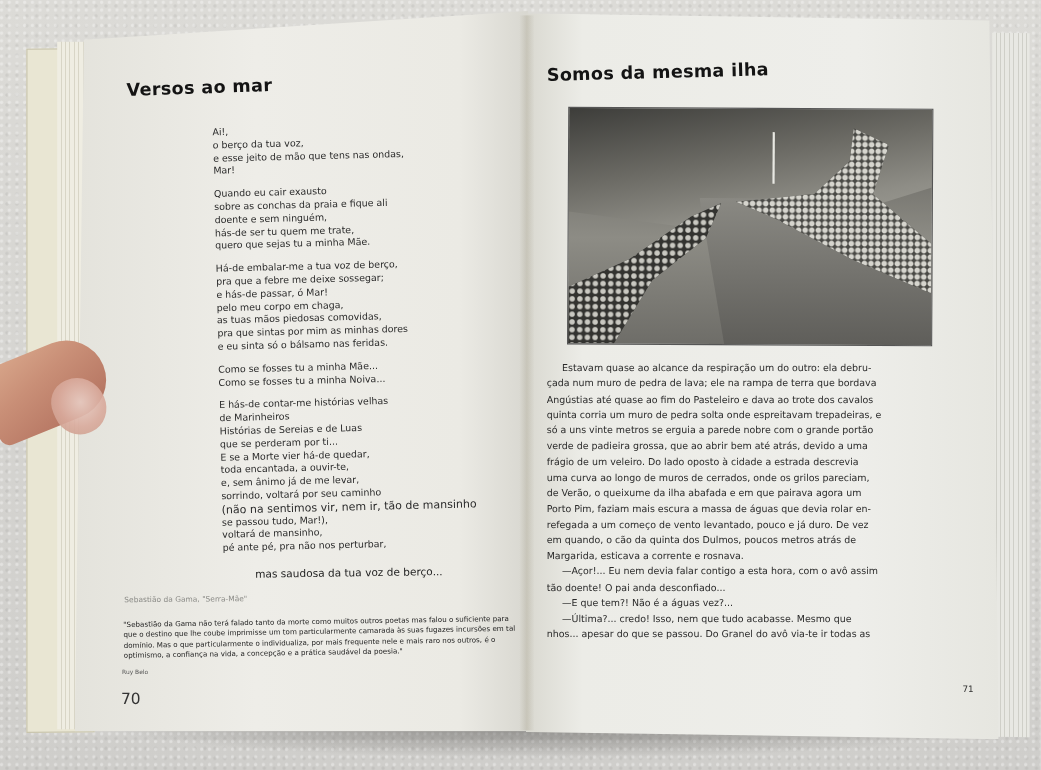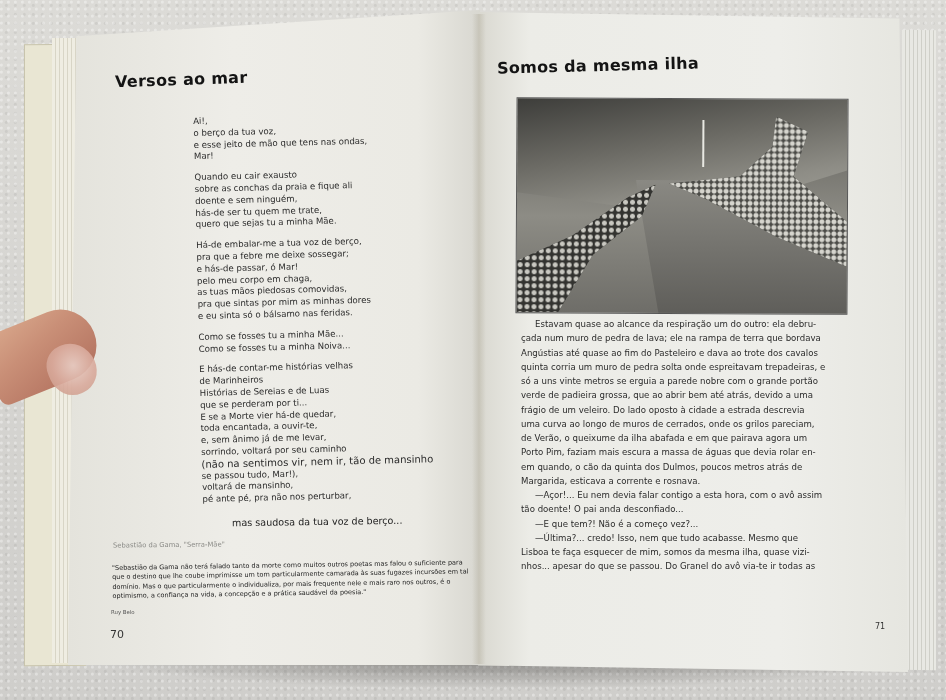--- a/index.html
+++ b/index.html
@@ -39,21 +39,21 @@
         transform:rotate(-1.4deg);transform-origin:0 0;}
   .stanza{margin-bottom:9px;}
   .stanza div{white-space:nowrap;}
   .poem .wide{font-size:10px;}
   .final-line{position:absolute;left:232px;top:516px;font-size:9.6px;color:#222;transform:rotate(-0.8deg);white-space:nowrap;}
   .attribution{position:absolute;left:113px;top:541px;font-size:6.8px;color:#8a8a86;transform:rotate(-0.5deg);white-space:nowrap;}
   .quote{position:absolute;left:112px;top:564px;width:360px;font-size:6.5px;line-height:9.4px;color:#222;
          transform:rotate(-0.9deg);transform-origin:0 0;}
   .quote div{white-space:nowrap;}
   .quote-author{position:absolute;left:111px;top:609px;font-size:5.4px;color:#555;}
-  .pagenum-left{position:absolute;left:110px;top:628px;font-size:11px;color:#333;}
+  .pagenum-left{position:absolute;left:110px;top:628px;font-size:14px;color:#333;}
   .pagenum-right{position:absolute;left:875px;top:622px;font-size:8px;color:#333;}
   
   .photo{position:absolute;left:516px;top:98px;width:330px;height:214px;overflow:hidden;
     border:1px solid #555;transform:rotate(0.3deg);
     background:
       linear-gradient(160deg, rgba(0,0,0,0) 45%, rgba(0,0,0,0) 100%),
       linear-gradient(180deg,#5b5b58 0%,#76756f 30%,#8d8c85 55%,#6e6d68 100%);}
   .photo .hill{position:absolute;left:0;top:0;width:100%;height:55%;
     background:linear-gradient(170deg,#3d3d3a 0%,#6b6a64 40%,#8e8d86 70%,#a4a39b 100%);
     clip-path:polygon(0 0,100% 0,100% 60%,55% 100%,0 80%);}
@@ -61,21 +61,21 @@
     background:radial-gradient(circle,#d6d5ce 0 2px,transparent 3px) 0 0/6px 6px,#4a4a46;
     clip-path:polygon(60% 0,78% 10%,70% 40%,100% 70%,100% 100%,60% 80%,20% 55%,0 45%,40% 40%,58% 20%);}
   .photo .hedge-left{position:absolute;left:0;top:40%;width:42%;height:60%;
     background:radial-gradient(circle,#c9c8c1 0 2px,transparent 3px) 0 0/7px 7px,#333330;
     clip-path:polygon(100% 0,90% 25%,55% 55%,30% 100%,0 100%,0 60%,40% 40%,80% 10%);}
   .photo .road{position:absolute;left:36%;top:38%;width:70%;height:62%;
     background:linear-gradient(180deg,#8a8983,#5f5e5a);
     clip-path:polygon(0 0,30% 0,100% 45%,100% 100%,10% 100%);}
   .photo .post{position:absolute;left:56%;top:10%;width:2px;height:22%;background:#e8e8e2;}
   
-  .prose{position:absolute;left:497px;top:317px;width:352px;color:#2b2b2b;font-size:8.6px;line-height:14.25px;margin-left:24px;}
+  .prose{position:absolute;left:497px;top:328px;width:352px;color:#2b2b2b;font-size:8.6px;line-height:14.25px;}
   .prose div{white-space:nowrap;overflow:hidden;}
   .prose .indent{padding-left:14px;}
   
   .thumb{position:absolute;left:-10px;top:338px;width:112px;height:72px;
     background:linear-gradient(160deg,#d9a88c 0%,#c98f77 40%,#b97a66 80%,#a86a58 100%);
     border-radius:10px 40px 40px 10px;transform:rotate(-22deg);transform-origin:0 50%;}
   .thumbnail-nail{position:absolute;left:48px;top:343px;width:48px;height:52px;
     background:radial-gradient(ellipse at 55% 45%,#e9cfc6 0%,#d9aa9c 55%,#c99a88 100%);
     border-radius:45% 55% 50% 50%;transform:rotate(-24deg);opacity:.9;}
 </style>
@@ -163,26 +163,26 @@
   <div class="indent">Estavam quase ao alcance da respiração um do outro: ela debru-</div>
   <div>çada num muro de pedra de lava; ele na rampa de terra que bordava</div>
   <div>Angústias até quase ao fim do Pasteleiro e dava ao trote dos cavalos</div>
   <div>quinta corria um muro de pedra solta onde espreitavam trepadeiras, e</div>
   <div>só a uns vinte metros se erguia a parede nobre com o grande portão</div>
   <div>verde de padieira grossa, que ao abrir bem até atrás, devido a uma</div>
   <div>frágio de um veleiro. Do lado oposto à cidade a estrada descrevia</div>
   <div>uma curva ao longo de muros de cerrados, onde os grilos pareciam,</div>
   <div>de Verão, o queixume da ilha abafada e em que pairava agora um</div>
   <div>Porto Pim, faziam mais escura a massa de águas que devia rolar en-</div>
+  <div>refegada a um começo de vento levantado, pouco e já duro. De vez</div>
   <div>em quando, o cão da quinta dos Dulmos, poucos metros atrás de</div>
   <div>Margarida, esticava a corrente e rosnava.</div>
   <div class="indent">—Açor!... Eu nem devia falar contigo a esta hora, com o avô assim</div>
   <div>tão doente! O pai anda desconfiado...</div>
-  <div class="indent">—E que tem?! Não é a começo vez?...</div>
+  <div class="indent">—E que tem?! Não é a águas vez?...</div>
   <div class="indent">—Última?... credo! Isso, nem que tudo acabasse. Mesmo que</div>
-  <div>Lisboa te faça esquecer de mim, somos da mesma ilha, quase vizi-</div>
   <div>nhos... apesar do que se passou. Do Granel do avô via-te ir todas as</div>
 </div>
 
 <div class="pagenum-right">71</div>
 
 <div class="thumb"></div>
 <div class="thumbnail-nail"></div>
 
 </body></html>

